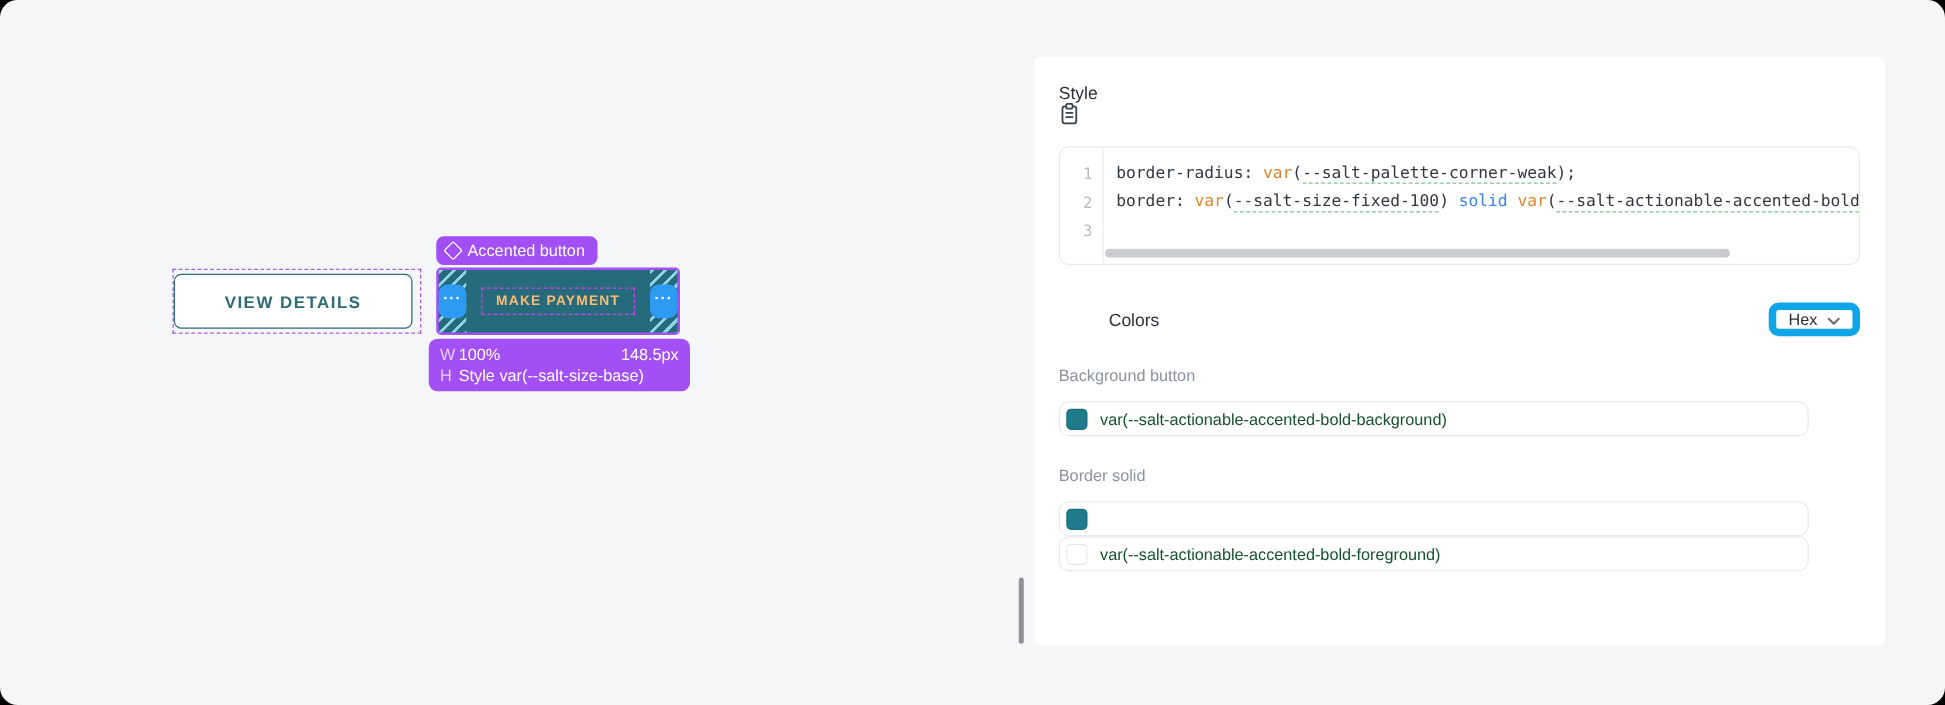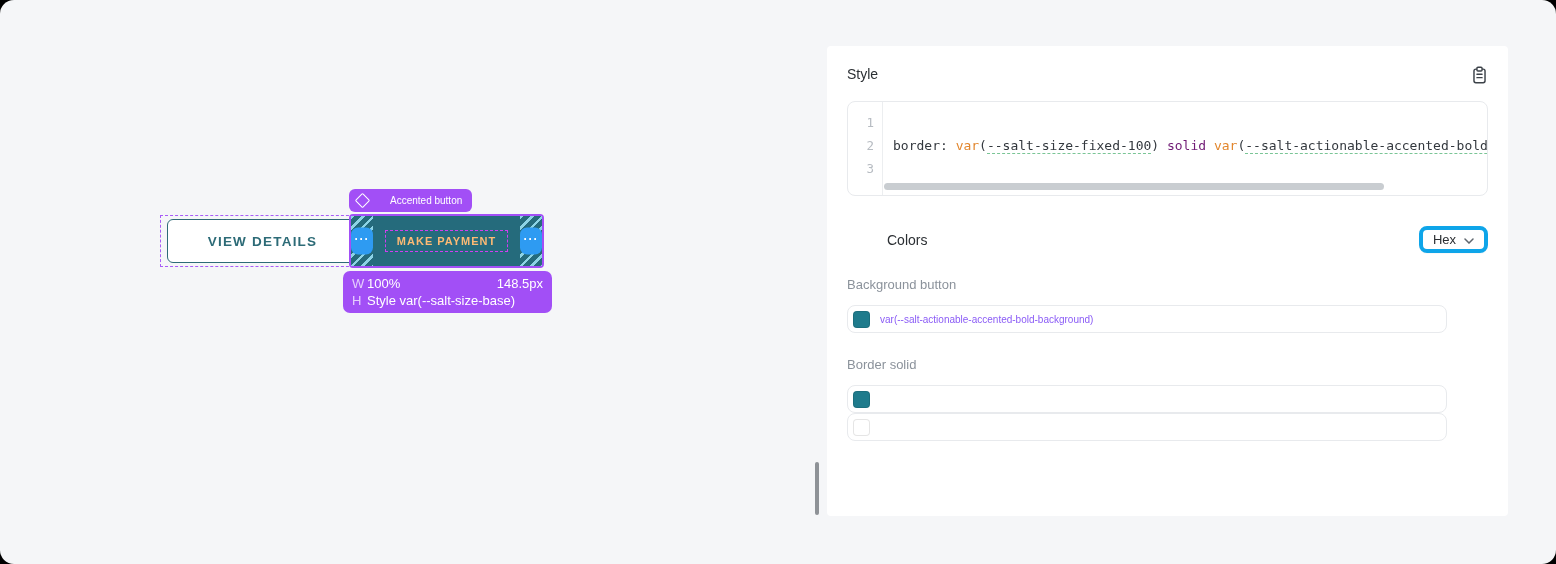--- a/index.html
+++ b/index.html
@@ -4,32 +4,32 @@
 <style>
   html,body{margin:0;padding:0;background:#000;}
   .screen{
     position:relative;width:1556px;height:564px;background:#f5f6f8;
     border-radius:14px;overflow:hidden;
     font-family:"Liberation Sans",sans-serif;color:#23282e;
   }
   
   .canvas{position:absolute;inset:0;}
   .vd-selection{
-    position:absolute;left:160px;top:215px;width:197px;height:50px;
-    border:1px dashed #a85cf7;display:flex;align-items:center;justify-content:flex-end;
+    position:absolute;left:138px;top:215px;width:197px;height:50px;
+    border:1px dashed #a85cf7;display:flex;align-items:center;justify-content:flex-start;
   }
   .btn-secondary{
     width:189px;height:42px;background:#fff;border:1px solid #2d6b77;border-radius:6px;
     color:#2d6b77;font-weight:700;font-size:13.5px;letter-spacing:.09em;
     display:flex;align-items:center;justify-content:center;cursor:pointer;
     font-family:"Liberation Sans",sans-serif;
   }
   .component-badge{
     position:absolute;left:349px;top:189px;height:23px;background:#a24ff6;border-radius:6px;
-    display:flex;align-items:center;gap:22px;padding:0 10px 0 8px;color:#fff;font-size:10px;font-weight:500;
+    display:flex;align-items:center;gap:6px;padding:0 10px 0 8px;color:#fff;font-size:13px;font-weight:500;
   }
   .diamond{width:9px;height:9px;border:1.6px solid #fff;border-radius:1.5px;transform:rotate(45deg);flex:none;}
   .mp-selection{
     position:absolute;left:349px;top:214px;width:195px;height:54px;
     border:2px solid #a24ff6;border-radius:4px;box-sizing:border-box;background:#256b7c;
   }
   .hatch{position:absolute;width:22px;height:22px;
     background:repeating-linear-gradient(135deg,#8dd3e5 0 2.5px,transparent 2.5px 7.5px);}
   .hatch.tl{left:0;top:0;} .hatch.tr{right:0;top:0;} .hatch.bl{left:0;bottom:0;} .hatch.br{right:0;bottom:0;}
   .mp-center{position:absolute;inset:0;display:flex;align-items:center;justify-content:center;}
@@ -49,49 +49,49 @@
   }
   .size-row{display:flex;}
   .size-row .dim{opacity:.72;width:15px;flex:none;}
   .size-row .spacer{flex:1;}
   .canvas-vscroll{position:absolute;left:815px;top:462px;width:4px;height:53px;background:#8e9297;border-radius:2px;}
   
   .panel{
     position:absolute;left:827px;top:46px;width:681px;height:470px;background:#fff;border-radius:4px;
     box-sizing:border-box;padding:20px;
   }
-  .panel-header{display:flex;align-items:flex-start;justify-content:space-between;}
+  .panel-header{display:flex;align-items:flex-start;justify-content:space-between;flex-direction:column;}
   .section-title{font-size:14px;color:#2b2f33;}
   .icon-btn{background:none;border:none;padding:0;color:#3c4249;cursor:pointer;line-height:0;}
   .code-block{
     position:relative;margin-top:16px;height:95px;border:1px solid #e8eaed;border-radius:8px;
     box-sizing:border-box;overflow:hidden;padding-top:9px;
   }
   .code-gutter-line{position:absolute;left:34px;top:0;bottom:0;width:1px;background:#eceef0;}
   .code-line{display:flex;font-family:"DejaVu Sans Mono","Liberation Mono",monospace;font-size:13px;line-height:23px;white-space:pre;}
   .ln{width:26px;text-align:right;padding-right:8px;flex:none;color:#b7bcc2;font-size:12.5px;}
   .code-text{padding-left:11px;}
   .tk-prop,.tk-punct{color:#33383e;}
   .tk-fn{color:#e2862d;}
-  .tk-kw{color:#701a75;}
+  .tk-kw{color:#3b82f6;}
   .tk-var{color:#33383e;border-bottom:1px dashed #7ac596;}
   .code-hscroll{position:absolute;left:36px;bottom:5px;width:500px;height:7px;background:#c9cdd1;border-radius:4px;}
   .colors-header{display:flex;align-items:center;justify-content:space-between;margin-top:30px;height:27px;margin-left:40px;}
   .select-btn{
-    display:flex;align-items:center;gap:8px;background:#fff;border:4px solid #0ea5e9;border-radius:8px;
+    display:flex;align-items:center;gap:8px;background:#fff;border:6px solid #0ea5e9;border-radius:8px;
     height:27px;padding:0 10px;font-size:13px;color:#2b2f33;cursor:pointer;
     box-shadow:0 1px 1px rgba(0,0,0,.03);font-family:"Liberation Sans",sans-serif;
   }
   .group-label{color:#8b929b;font-size:13px;margin-top:24px;margin-bottom:13px;}
   .color-row{
     display:flex;align-items:center;gap:10px;width:600px;height:28px;border:1px solid #e8eaed;
     border-radius:8px;box-sizing:border-box;padding:0 5px;cursor:default;
   }
   .swatch{width:17px;height:17px;border-radius:4px;flex:none;box-shadow:inset 0 0 0 1px rgba(0,0,0,.10);}
-  .color-value{font-size:10px;color:#8b5cf6;}
+  .color-value{font-size:13px;color:#14532d;}
 </style>
 </head>
 <body>
 
 <div class="screen">
 
   <div class="canvas">
 
     <div class="vd-selection">
       <div class="btn-secondary">VIEW DETAILS</div>
@@ -142,21 +142,21 @@
             <line x1="7" y1="9.5" x2="13" y2="9.5"></line>
             <line x1="7" y1="13.5" x2="13" y2="13.5"></line>
           </svg>
         </span>
       </button>
     </div>
 
     <div class="code-block">
       <div class="code-gutter-line"></div>
       <div id="code-lines">
-          <div class="code-line"><span class="ln">1</span></div>
+          <div class="code-line"><span class="ln">1</span><span class="code-text"><span class="tk-prop">border-radius: </span><span class="tk-fn">var</span><span class="tk-punct">(</span><span class="tk-var">--salt-palette-corner-weak</span><span class="tk-punct">);</span></span></div>
           <div class="code-line"><span class="ln">2</span><span class="code-text"><span class="tk-prop">border: </span><span class="tk-fn">var</span><span class="tk-punct">(</span><span class="tk-var">--salt-size-fixed-100</span><span class="tk-punct">) </span><span class="tk-kw">solid</span><span class="tk-punct"> </span><span class="tk-fn">var</span><span class="tk-punct">(</span><span class="tk-var">--salt-actionable-accented-bold-borderColor</span></span></div>
           <div class="code-line"><span class="ln">3</span></div>
         </div>
       <div class="code-hscroll"></div>
     </div>
 
     <div class="colors-header">
       <span class="section-title">Colors</span>
       <button class="select-btn">
         <span>Hex</span>
@@ -174,16 +174,17 @@
       <span class="color-value">var(--salt-actionable-accented-bold-background)</span>
     </div>
 
     <div class="group-label">Border solid</div>
     <div class="color-row">
       <span class="swatch" style="background: rgb(31, 123, 140);"></span>
     </div>
 
     <div class="color-row">
       <span class="swatch" style="background: rgb(255, 255, 255);"></span>
+      <span class="color-value">var(--salt-actionable-accented-bold-foreground)</span>
     </div>
 
   </div>
 </div>
 
 </body></html>

